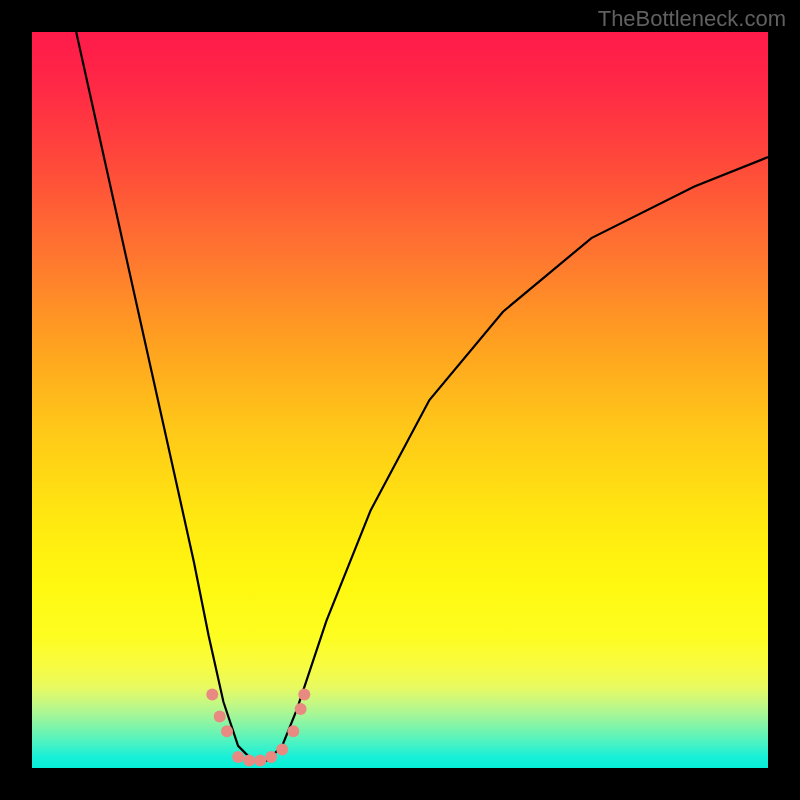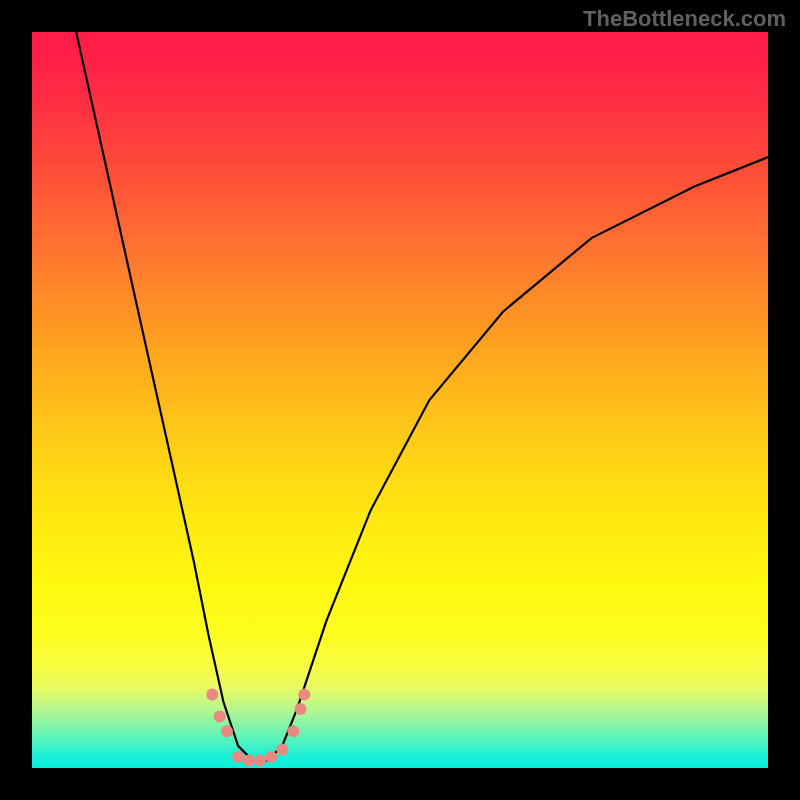--- a/index.html
+++ b/index.html
@@ -10,21 +10,21 @@
     background: #000;
     position: relative;
     font-family: Arial, sans-serif;
   }
   .watermark {
     position: absolute;
     top: 6px;
     right: 14px;
     color: #606060;
     font-size: 22px;
-    font-weight: 700;
+    font-weight: 400;
     z-index: 10;
   }
   .plot-area {
     position: absolute;
     left: 32px;
     top: 32px;
     width: 736px;
     height: 736px;
     overflow: hidden;
   }

